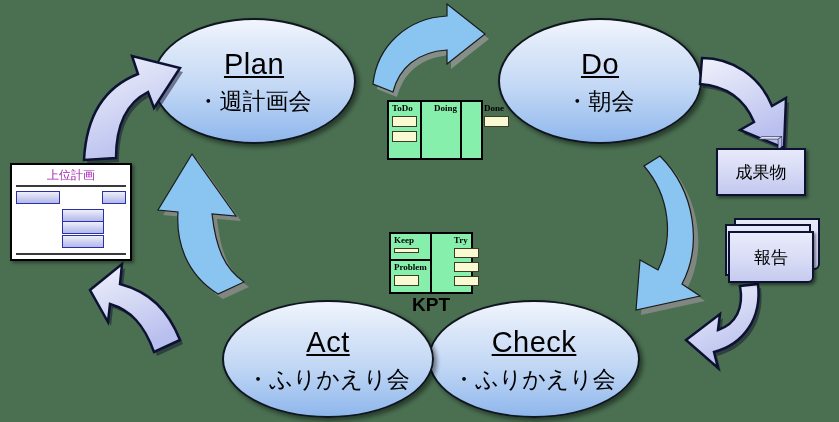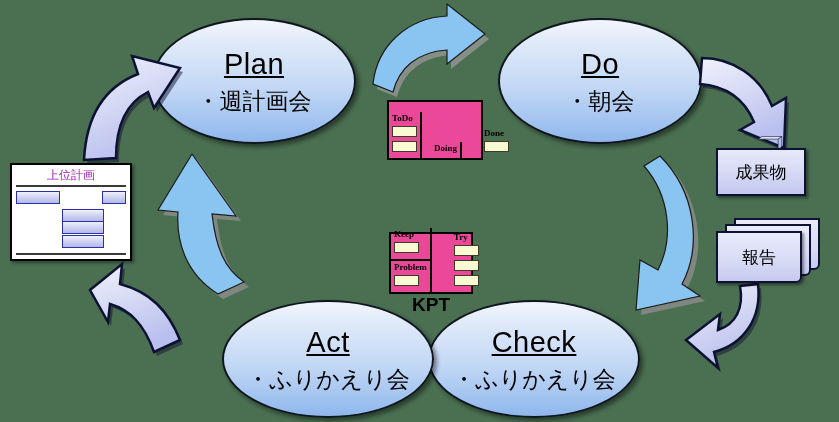--- a/index.html
+++ b/index.html
@@ -62,26 +62,25 @@
   #arrow-plan-do     { left: 370px; top: 2px;   width: 140px; height: 92px; }
   #arrow-do-deliv    { left: 694px; top: 48px;  width: 118px; height: 110px; }
   #arrow-do-check    { left: 632px; top: 148px; width: 118px; height: 170px; }
   #arrow-check-act   { left: 682px; top: 278px; width: 118px; height: 102px; }
   #arrow-act-plan    { left: 150px; top: 148px; width: 112px; height: 152px; }
   #arrow-lowleft     { left: 84px;  top: 258px; width: 122px; height: 102px; }
   #arrow-upleft      { left: 78px;  top: 42px;  width: 132px; height: 132px; }
 
   
   .board {
-    background: #ec4899;
+    background: #86efac;
     border: 2px solid #000;
     box-sizing: border-box;
     display: flex;
     z-index: 6;
-    align-items: flex-end;
   }
   .board-col {
     border-right: 2px solid #000;
     box-sizing: border-box;
     display: flex;
     flex-direction: column;
     padding: 2px 3px 2px 3px;
   }
   .board-col:last-child { border-right: none; padding-left: 22px; }
   .col-head {
@@ -180,21 +179,21 @@
     position: absolute;
     width: 86px; height: 52px;
     background: linear-gradient(to bottom, #e9ebfb 0%, #d6daf5 60%, #c6cbf0 100%);
     border: 2px solid #0d1233;
     box-sizing: border-box;
     border-radius: 0 0 6px 0;
   }
   #doc-back  { left: 18px; top: 0px; }
   #doc-mid   { left: 9px;  top: 6px; }
   #doc-front {
-    left: 0px; top: 13px;
+    left: 12px; top: 13px;
     display: flex; align-items: center; justify-content: center;
     font-size: 17px; color: #000;
     box-shadow: 2px 2px 3px rgba(0,0,0,0.45);
     font-family: Liberation Serif, serif;
   }
 </style>
 </head>
 <body style="background: rgb(74, 111, 81);">
 
 <div id="stage">

